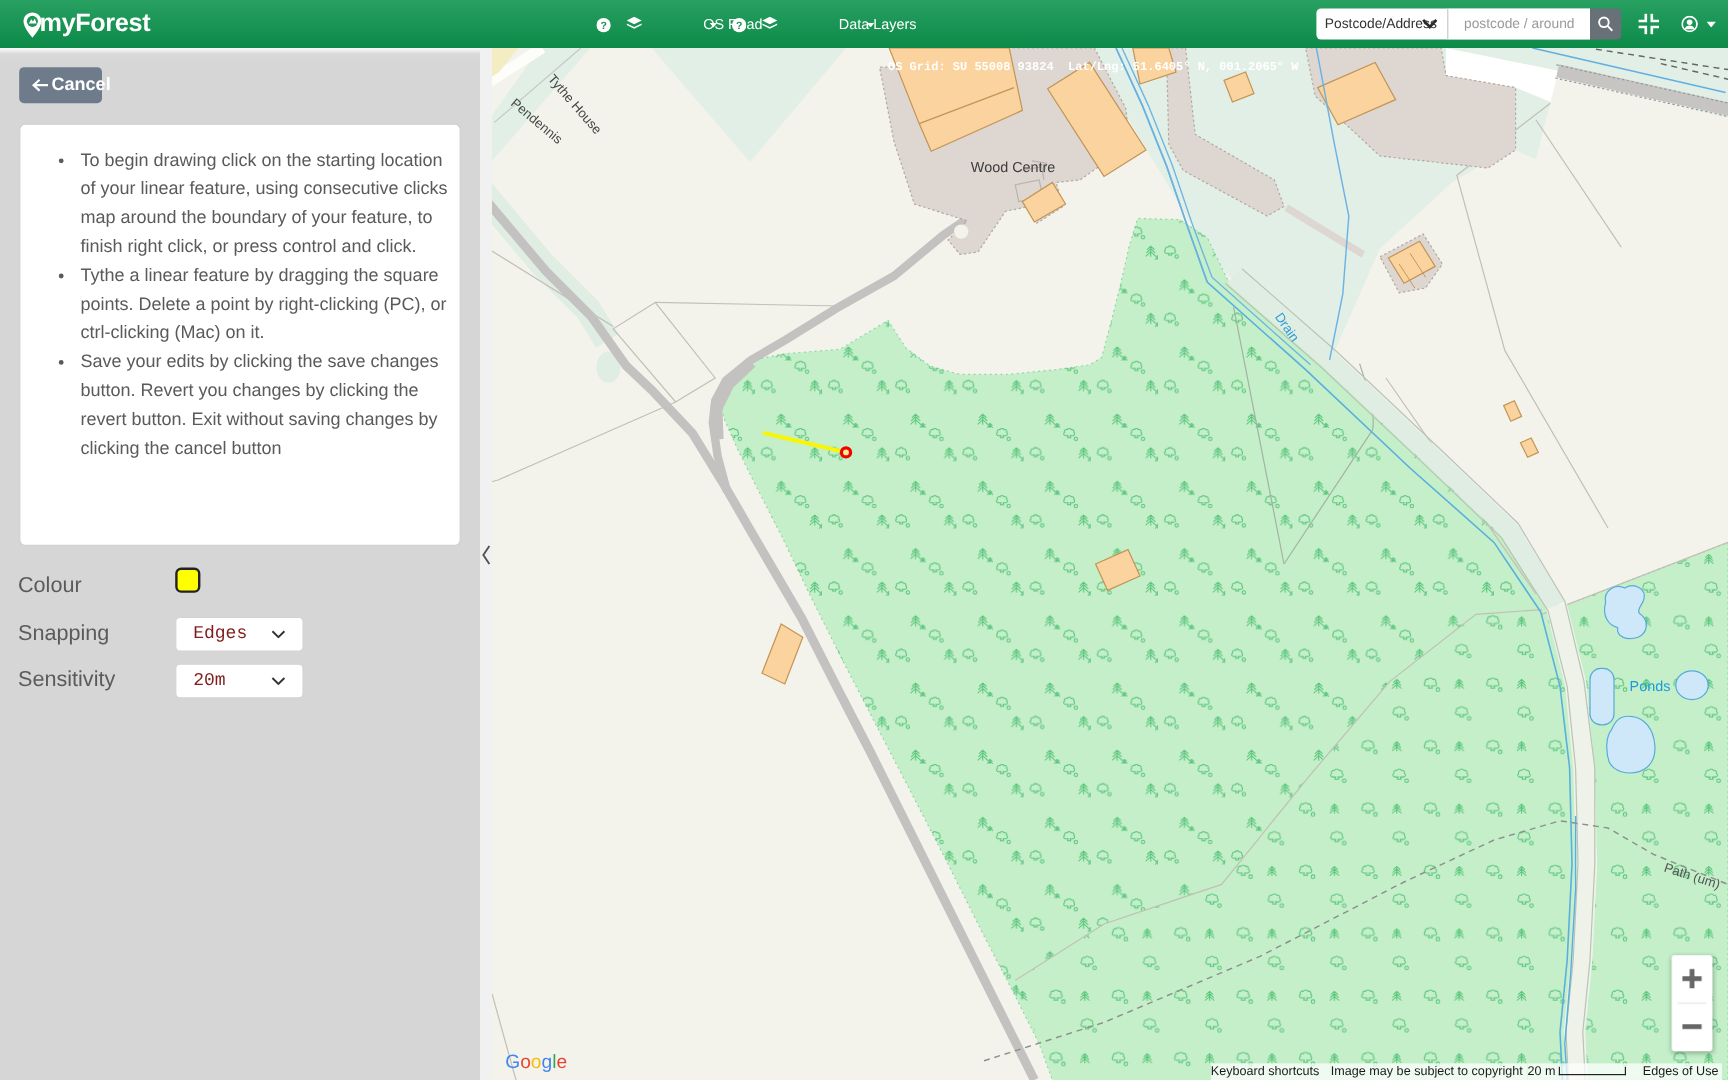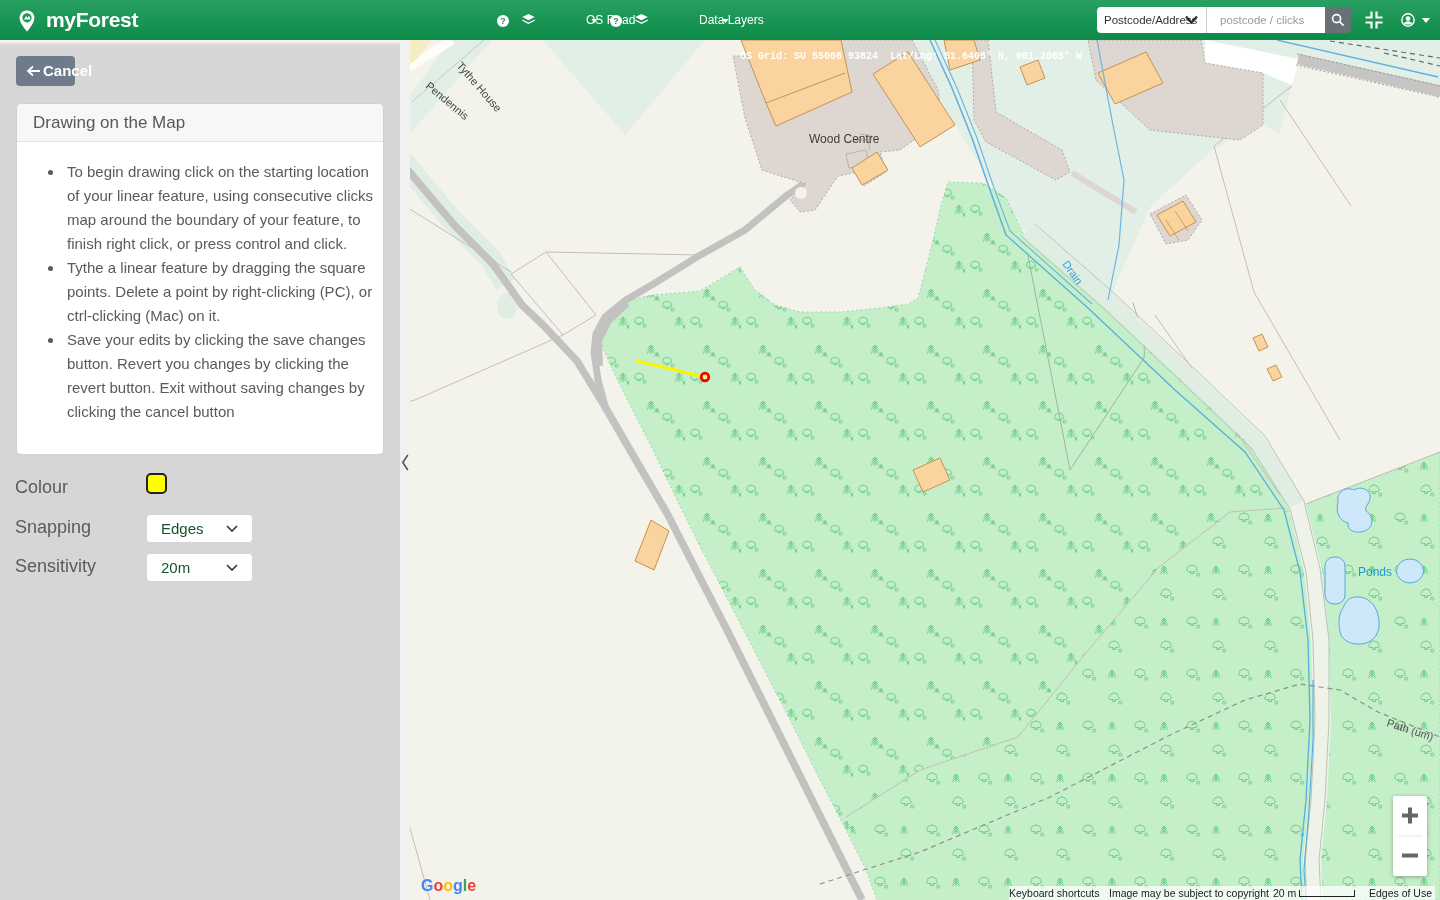--- a/index.html
+++ b/index.html
@@ -1,38 +1,38 @@
 <!DOCTYPE html>
 <html><head>
 <meta charset="utf-8">
 <style>
   * { margin:0; padding:0; box-sizing:border-box; }
   #nav,#sidebar,.bstrip,#gglo,#zoomctl { will-change:transform; }
   html,body { width:1440px; height:900px; overflow:hidden; font-family:"Liberation Sans", sans-serif; }
   #nav { position:absolute; left:0; top:0; width:1440px; height:40px;
          background:linear-gradient(#28a061, #0c8a48); z-index:20; }
-  #brand { position:absolute; left:46px; top:8px; color:#fff; font-size:21px; font-weight:bold; letter-spacing:-0.3px; }
+  #brand { position:absolute; left:33px; top:8px; color:#fff; font-size:21px; font-weight:bold; letter-spacing:-0.3px; }
   .navtxt { position:absolute; top:13px; color:#fff; font-size:12px;margin-left:47px; }
   #osgrid { position:absolute; left:740px; top:15px; color:#fff; font-family:"Liberation Mono", monospace; font-size:10px; font-weight:bold; white-space:pre;margin-top:36px; }
   #pSel { position:absolute; left:1097px; top:7px; width:109px; height:26px; background:#fff; border-radius:4px 0 0 4px; font-size:11.5px; color:#333; line-height:26px; padding-left:7px; white-space:nowrap; overflow:hidden; }
   #pInp { position:absolute; left:1206px; top:7px; width:119px; height:26px; background:#fff; border-left:1px solid #ccc; font-size:11.5px; color:#9a9a9a; line-height:26px; padding-left:13px; white-space:nowrap; overflow:hidden; }
   #pBtn { position:absolute; left:1325px; top:7px; width:26px; height:26px; background:#687078; border-radius:0 4px 4px 0; }
   #sidebar { position:absolute; left:0; top:40px; width:400px; height:860px; background:linear-gradient(#fdfdfd 0px, #d9d9d9 5px, #d6d6d6 12px); z-index:10; }
-  #cancel { position:absolute; left:16px; top:16px; width:59px; height:30px; background:#6e7b8a; border-radius:4px; color:#fff; font-size:15px; font-weight:bold; line-height:30px; }
+  #cancel { position:absolute; left:16px; top:16px; width:69px; height:30px; background:#6e7b8a; border-radius:4px; color:#fff; font-size:15px; font-weight:bold; line-height:30px; }
   #card { position:absolute; left:16px; top:63px; width:368px; height:352px; background:#fff; border:1px solid #d0d0d0; border-radius:5px; }
   #cardhdr { height:38px; background:#f7f7f7; border-bottom:1px solid #e4e4e4; border-radius:5px 5px 0 0; color:#585858; font-size:17px; line-height:38px; padding-left:16px; }
   #card ul { margin:18px 0 0 47px; width:312px; color:#5a5a5a; font-size:15px; line-height:24px; }
   #card li { padding-left:3px; }
   .lbl { position:absolute; left:15px; color:#5b5b5b; font-size:18px; }
-  .sel { position:absolute; left:146px; width:107px; height:29px; background:#fff; border:1px solid #d4d4d4; border-radius:4px; font-size:15px; color:#14532d; line-height:27px; padding-left:14px; }
+  .sel { position:absolute; left:146px; width:107px; height:29px; background:#fff; border:1px solid #d4d4d4; border-radius:4px; font-size:15px; color:#7f1d1d; line-height:27px; padding-left:14px;font-family:Liberation Mono, monospace; }
   .chev { position:absolute; width:12px; height:7px; }
   #swatch { position:absolute; left:146px; top:433px; width:21px; height:21px; background:#ffff00; border:2px solid #222; border-radius:5px; }
   #map { position:absolute; left:400px; top:40px; width:1040px; height:860px; background:#f2f1ea; }
   #zoomctl { position:absolute; left:993px; top:756px; width:34px; height:80px; background:#fff; border-radius:2px; box-shadow:0 1px 4px rgba(0,0,0,0.3); z-index:5;}
-  #gglo { position:absolute; left:21px; top:837px; font-size:16px; font-weight:bold; letter-spacing:0px; z-index:5; }
+  #gglo { position:absolute; left:21px; top:837px; font-size:16px; font-weight:normal; letter-spacing:0px; z-index:5; }
   .bstrip { position:absolute; top:846px; height:14px; background:rgba(255,255,255,0.72); color:#1a1a1a; font-size:10.5px; line-height:14px; z-index:5; white-space:nowrap; }
   #striptab { position:absolute; left:0; top:0; width:10px; height:860px; background:#f1f1f1; z-index:6; }
   #collapse2 { position:absolute; left:1px; top:414px; z-index:7; }
 </style>
 </head>
 <body>
 <div id="nav">
   <svg id="pin" style="position:absolute;left:19px;top:10px" width="16" height="22" viewBox="0 0 16 22">
     <path d="M8 0.5 C3.8 0.5 0.6 3.7 0.6 7.9 C0.6 13.4 8 21.4 8 21.4 C8 21.4 15.4 13.4 15.4 7.9 C15.4 3.7 12.2 0.5 8 0.5 Z" fill="#fff"></path>
     <circle cx="8" cy="7.8" r="4.6" fill="#1b9656"></circle>
@@ -61,21 +61,21 @@
     </svg>
   <div class="navtxt" style="left:652px">Data Layers</div>
   <svg style="position:absolute;left:722px;top:19px" width="7" height="4" viewBox="0 0 8 5">
       <path d="M0 0 L8 0 L4 5 Z" fill="#fff"></path>
     </svg>
   <div id="osgrid">OS Grid: SU 55008 93824  Lat/Lng: 51.6405° N, 001.2065° W</div>
   <div id="pSel">Postcode/Address</div>
   <svg style="position:absolute;left:1184px;top:15px" width="15" height="10" viewBox="0 0 15 10">
       <path d="M2 1.5 L7.5 7.5 L13 1.5" stroke="#2b2b2b" stroke-width="2.2" fill="none"></path>
     </svg>
-  <div id="pInp">postcode / clicks</div>
+  <div id="pInp">postcode / around</div>
   <div id="pBtn">
       <svg style="position:absolute;left:6px;top:6px" width="14" height="14" viewBox="0 0 14 14">
         <circle cx="5.6" cy="5.6" r="4" stroke="#fff" stroke-width="1.6" fill="none"></circle>
         <path d="M8.6 8.6 L12.6 12.6" stroke="#fff" stroke-width="1.6"></path>
       </svg>
     </div>
   <svg style="position:absolute;left:1365px;top:11px" width="18" height="18" viewBox="0 0 18 18" stroke="#fff" stroke-width="2.2" fill="none">
       <path d="M0.5 6.5 H6.5 V0.5"></path>
       <path d="M11.5 0.5 V6.5 H17.5"></path>
       <path d="M0.5 11.5 H6.5 V17.5"></path>
@@ -89,21 +89,20 @@
   <svg style="position:absolute;left:1422px;top:18px" width="8" height="5" viewBox="0 0 8 5">
       <path d="M0 0 L8 0 L4 5 Z" fill="#fff"></path>
     </svg>
 </div>
 
 <div id="sidebar">
   <div id="cancel"><svg style="position:absolute;left:10px;top:9px" width="15" height="12" viewBox="0 0 15 12">
         <path d="M14 6 H2.5 M7 1.5 L2 6 L7 10.5" stroke="#fff" stroke-width="1.8" fill="none"></path>
       </svg><span style="margin-left:27px">Cancel</span></div>
   <div id="card">
-    <div id="cardhdr">Drawing on the Map</div>
     <ul>
       <li>To begin drawing click on the starting location of your linear feature, using consecutive clicks map around the boundary of your feature, to finish right click, or press control and click.</li>
       <li>Tythe a linear feature by dragging the square points. Delete a point by right-clicking (PC), or ctrl-clicking (Mac) on it.</li>
       <li>Save your edits by clicking the save changes button. Revert you changes by clicking the revert button. Exit without saving changes by clicking the cancel button</li>
     </ul>
   </div>
   <div class="lbl" style="top:437px">Colour</div>
   <div id="swatch"></div>
   <div class="lbl" style="top:477px">Snapping</div>
   <div class="sel" style="top:474px">Edges</div>

